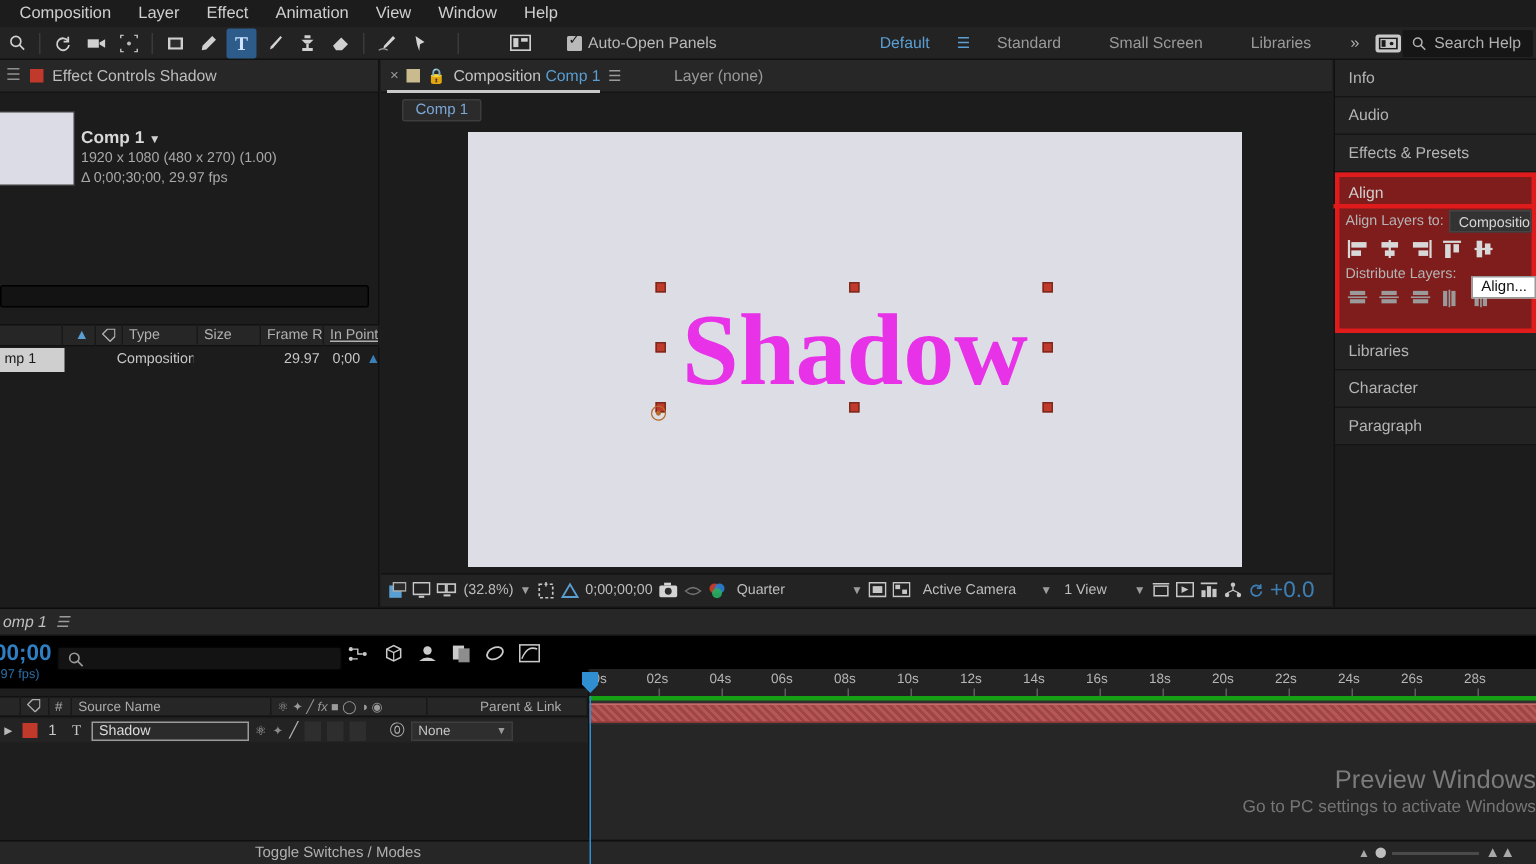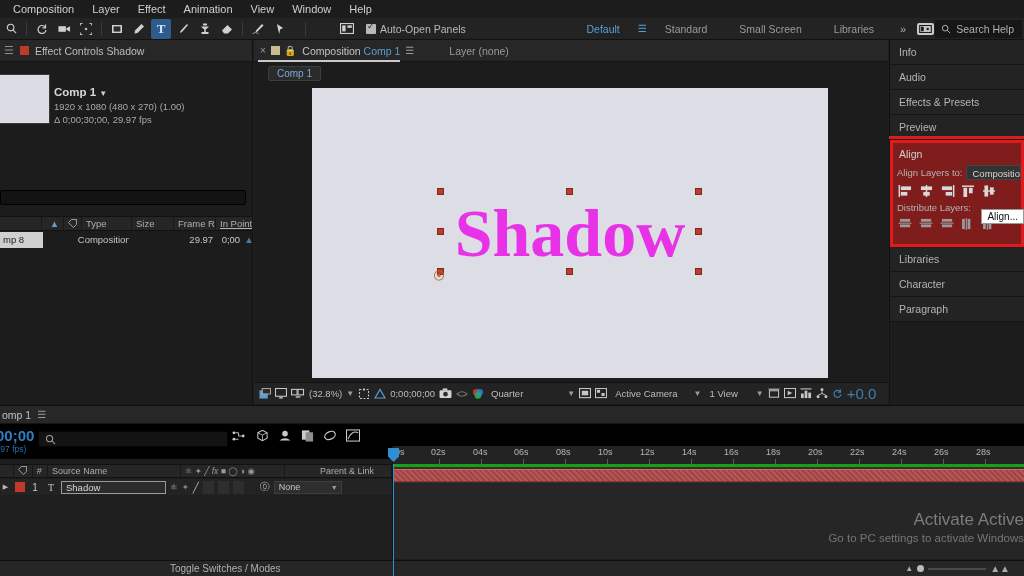--- a/index.html
+++ b/index.html
@@ -16,21 +16,21 @@
              background:#1c1c1c; display:flex; align-items:center; padding-left:4px; }
   .menubar .mi { padding:0 9px; font-size:11px; color:#cfcfcf; line-height:18px; white-space:nowrap; }
 
   
   .toolbar { position:absolute; left:0; top:18px; width:1024px; height:22px;
              background:#232323; border-bottom:1px solid #111; display:flex; align-items:center; }
   .tb-ico { width:20px; height:20px; display:flex; align-items:center; justify-content:center;
             color:#d0d0d0; font-size:12px; margin:0 1px; }
   .tb-ico.sel { background:#2d5c8a; border-radius:2px; color:#cfe4ff; }
   .tb-sep { width:1px; height:14px; background:#3a3a3a; margin:0 4px; }
-  .tb-check { display:flex; align-items:center; gap:4px; margin-left:8px; color:#b8b8b8; font-size:10.5px; }
+  .tb-check { display:flex; align-items:center; gap:4px; margin-left:20px; color:#b8b8b8; font-size:10.5px; }
   .chkbox { width:10px; height:10px; background:#b9b9b9; border-radius:1px; position:relative; }
   .chkbox:after { content:"✓"; position:absolute; left:1px; top:-3px; font-size:9px; color:#1b1b1b; }
   .ws { margin-left:auto; display:flex; align-items:center; gap:0; height:22px; }
   .ws-item { padding:0 16px; line-height:22px; font-size:10.5px; color:#9a9a9a; white-space:nowrap; }
   .ws-item.active { color:#5a9fd4; }
   .ws-burger { color:#5a9fd4; font-size:10px; padding:0 2px;}
   .ws-chev { color:#b0b0b0; padding:0 10px; font-size:11px; }
   .srch-help { display:flex; align-items:center; gap:5px; background:#161616; height:18px;
                padding:0 8px 0 6px; margin-right:2px; border-radius:1px; color:#b0b0b0; font-size:10.5px; }
 
@@ -112,21 +112,21 @@
   .icon-row { display:flex; gap:2px; padding-left:3px; margin-top:3px; }
   .al-ico { width:19px; height:15px; display:flex; align-items:center; justify-content:center;
             color:#d8d8d8; }
   .tip { position:absolute; right:-3px; top:66px; background:#fff; color:#111; font-size:10px;
          padding:1px 5px; border:1px solid #999; white-space:nowrap; z-index:5; }
 
   
   .timeline { position:absolute; left:0; top:405px; width:1024px; height:171px; background:#1e1e1e;
               border-top:1px solid #0d0d0d; }
   .tl-tab { height:18px; background:#272727; display:flex; align-items:center; gap:6px; padding-left:2px;
-            border-bottom:1px solid #141414; font-size:10.5px; color:#c0c0c0; }
+            border-bottom:1px solid #141414; font-size:10.5px; color:#c0c0c0;font-style:italic; }
   .tl-ctrl { position:relative; height:35px; background:#000000; }
   .tl-time { position:absolute; left:-4px; top:3px; font-size:15px; color:#2f7fc4; font-weight:bold; }
   .tl-fps { position:absolute; left:-2px; top:20px; font-size:8.5px; color:#2a6fa8; }
   .tl-search { position:absolute; left:38px; top:7px; width:190px; height:16px; background:#131313;
                border:1px solid #050505; border-radius:2px; display:flex; align-items:center; padding-left:6px;
                color:#8a8a8a; font-size:10px; gap:4px; }
   .tl-icons { position:absolute; left:232px; top:5px; display:flex; align-items:center; gap:9px;
               color:#cacaca; font-size:13px; }
   .tl-ruler { position:absolute; left:392px; top:40px; width:632px; height:18px; background:#232323;
               border-left:1px solid #111; }
@@ -323,21 +323,21 @@
             <path d="M0.5 4 L4 0.5 L9.5 0.5 L9.5 6 L6 9.5 Z" fill="none" stroke="#b0b0b0" stroke-width="1"></path>
           </svg>
       </div>
       <div class="pc" style="width:50px;">Type</div>
       <div class="pc" style="width:42px;">Size</div>
       <div class="pc" style="width:42px;">Frame R...</div>
       <div class="pc" style="width:37px;text-decoration:underline;">In Point</div>
     </div>
 
     <div class="proj-row">
-      <div class="pr-name">mp 8</div>
+      <div class="pr-name">mp 1</div>
       <div class="pr-c" style="width:18px;"></div>
       <div class="pr-c" style="width:16px;"><span class="sw-orange"></span></div>
       <div class="pr-c" style="width:62px;">Composition</div>
       <div class="pr-c" style="width:52px;"></div>
       <div class="pr-c" style="width:42px;text-align:right;">29.97</div>
       <div class="pr-c" style="width:30px;text-align:right;">0;00</div>
       <div class="pr-c" style="width:14px;color:#3c7fb5;">▲</div>
     </div>
 
     <div class="left-bottom">
@@ -502,21 +502,20 @@
           <path d="M9.2 1.6 L9.2 4.5 L6.4 4.5" fill="none" stroke="#3d7fb5" stroke-width="1.3"></path>
         </svg>
     </span>
     <span class="cb-plus">+0.0</span>
   </div>
 
   <div class="rightcol">
     <div class="rp-item">Info</div>
     <div class="rp-item">Audio</div>
     <div class="rp-item">Effects &amp; Presets</div>
-    <div class="rp-item">Preview</div>
 
     <div class="align-box">
       <div class="align-title">Align</div>
       <div class="align-row">
         <span>Align Layers to:</span>
         <span class="align-dd">Composition</span>
       </div>
       <div class="icon-row">
         <span class="al-ico">
           <svg width="15" height="12" viewBox="0 0 16 13">
@@ -728,21 +727,21 @@
     <div class="tl-graph">
       <div class="workbar"></div>
       <div class="layerbar"></div>
       <div class="graph-dark"></div>
       <div class="cti">
         <div class="cti-head"></div>
       </div>
     </div>
 
     <div class="watermark">
-      <div class="wm1">Activate Active</div>
+      <div class="wm1">Preview Windows</div>
       <div class="wm2">Go to PC settings to activate Windows</div>
     </div>
 
     <div class="tl-status">
       <span class="tsm">Toggle Switches / Modes</span>
       <span class="zoom-ctl">
         <span class="mt-small">▲</span>
         <span class="zdot"></span>
         <span class="zbar"></span>
         <span class="mt-big">▲▲</span>

